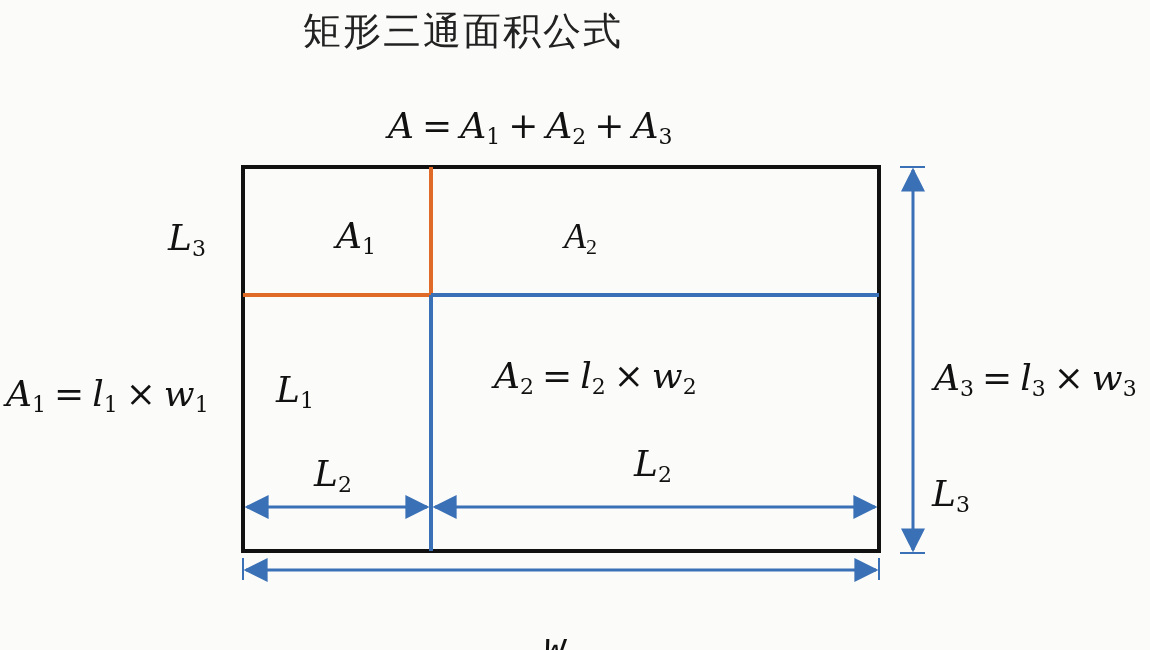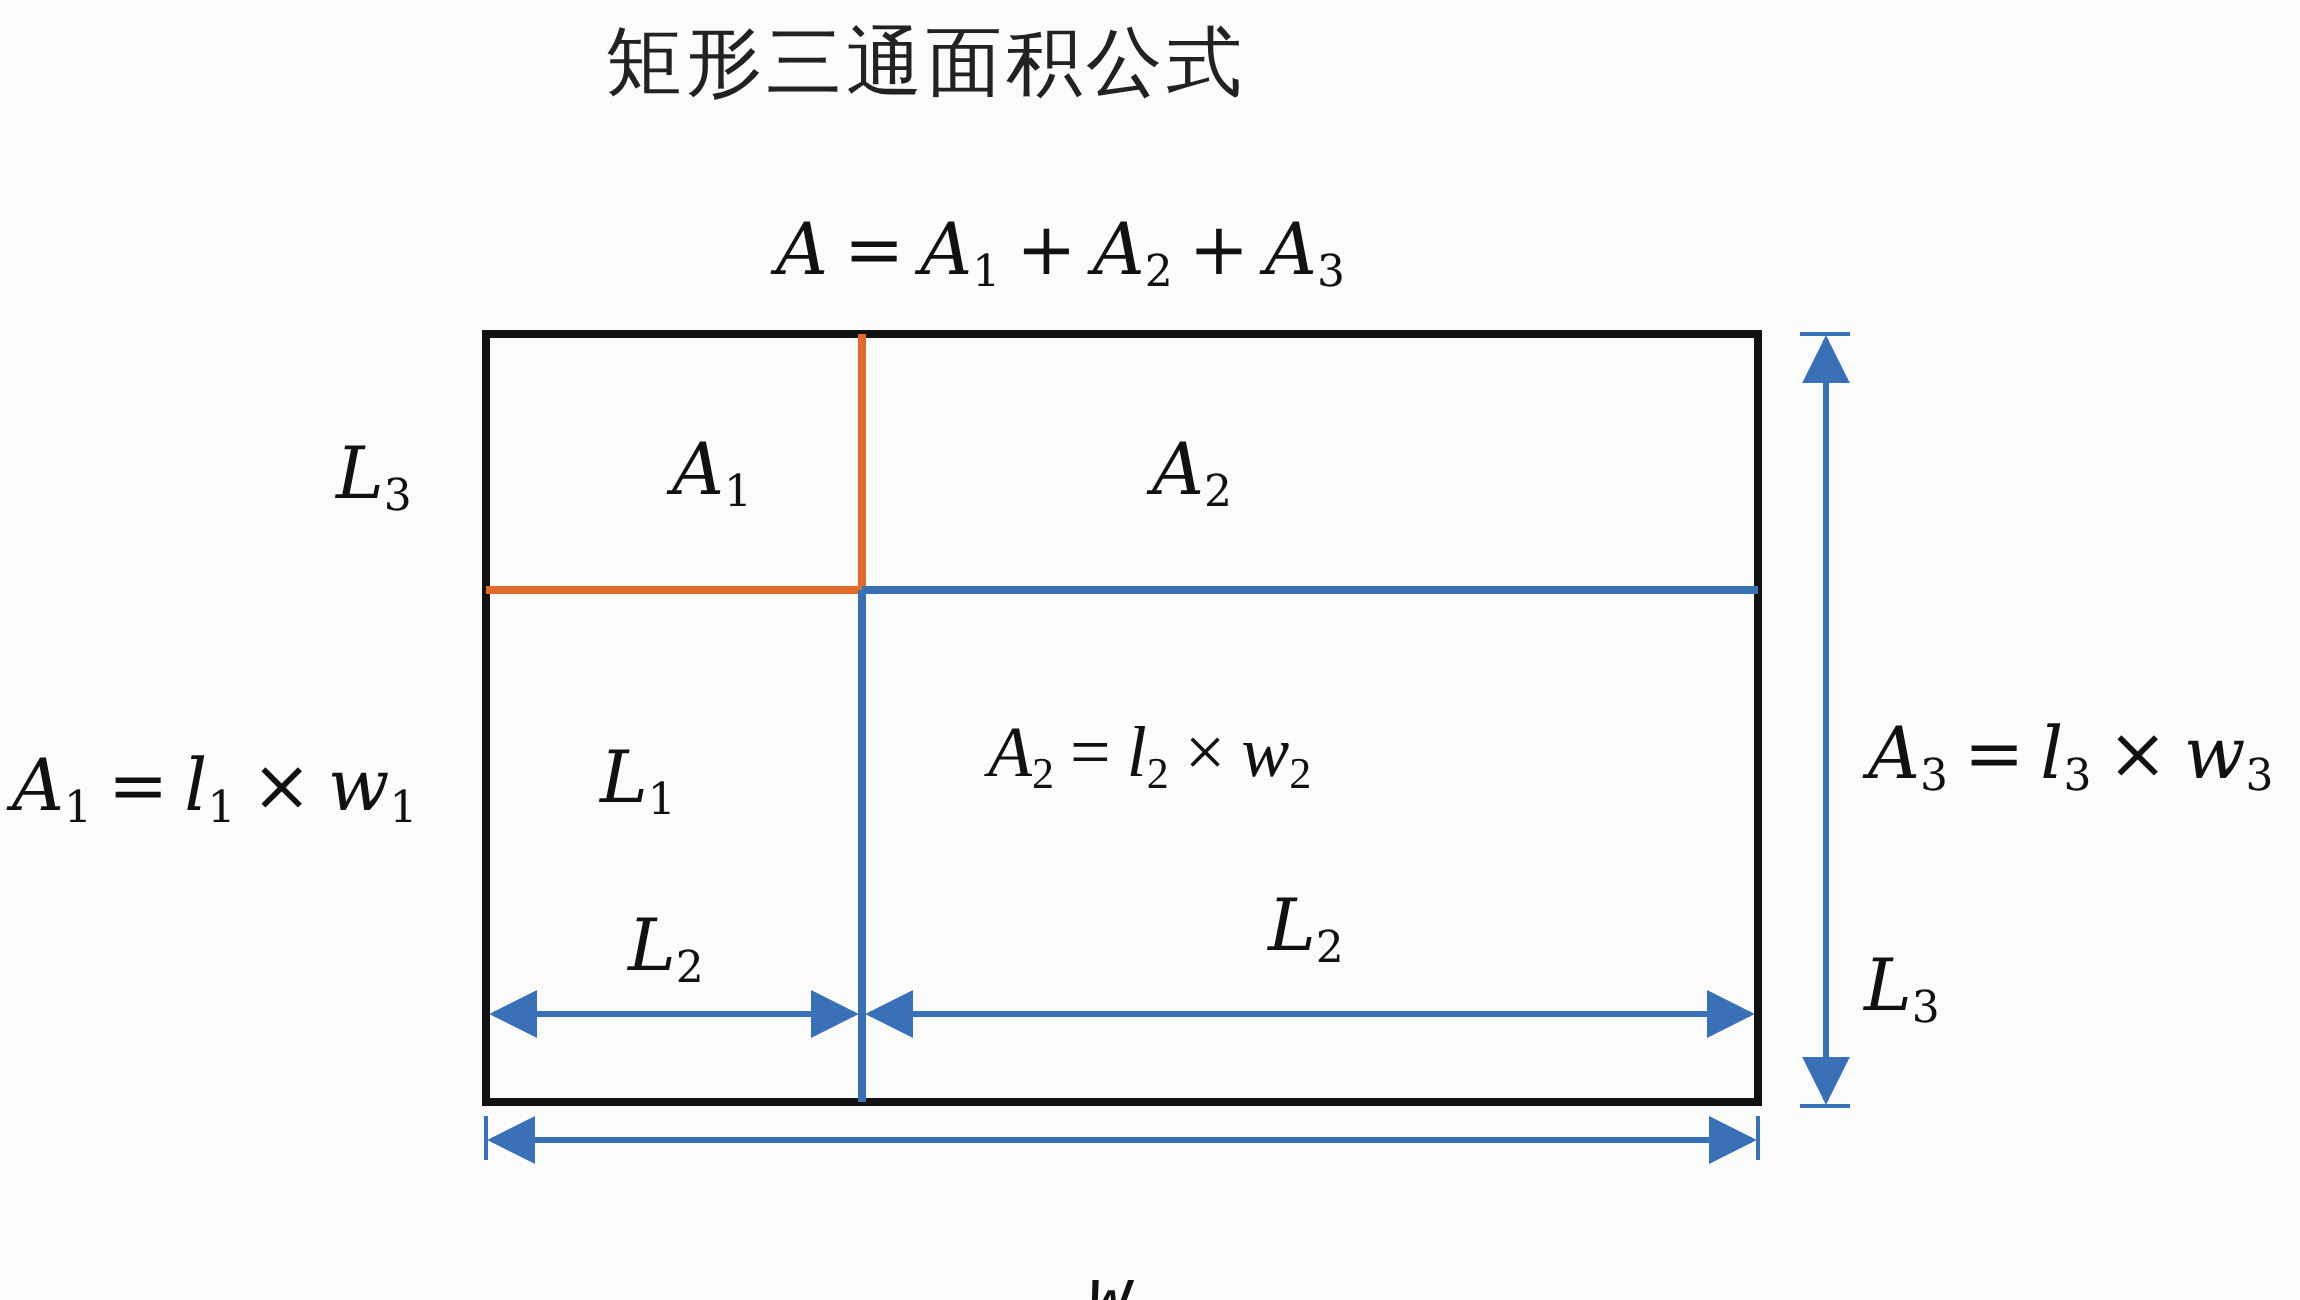--- a/index.html
+++ b/index.html
@@ -50,35 +50,35 @@
   <line x1="246" y1="570" x2="876" y2="570" stroke="#3a70b5" stroke-width="3" marker-start="url(#arr)" marker-end="url(#arr)"></line>
 
   <line x1="900" y1="167" x2="925" y2="167" stroke="#3a70b5" stroke-width="2"></line>
   <line x1="900" y1="553" x2="925" y2="553" stroke="#3a70b5" stroke-width="2"></line>
   <line x1="913" y1="170" x2="913" y2="550" stroke="#3a70b5" stroke-width="3" marker-start="url(#arr)" marker-end="url(#arr)"></line>
 </svg>
 
 <div class="math" style="left:336px; top:218px;">
   <span>A</span><sub>1</sub>
 </div>
-<div class="math" style="left:576px; top:218px;">
+<div class="math" style="left:564px; top:218px;font-family:Liberation Serif, serif;">
   <span>A</span><sub>2</sub>
 </div>
 
 <div class="math" style="left:168px; top:220px;">
   <span>L</span><sub>3</sub>
 </div>
 <div class="math" style="left:6px; top:376px;">
   <span>A</span><sub>1</sub><span class="op">=</span><span>l</span><sub>1</sub><span class="op">×</span><span>w</span><sub>1</sub>
 </div>
 
-<div class="math" style="left:300px; top:372px;">
+<div class="math" style="left:276px; top:372px;">
   <span>L</span><sub>1</sub>
 </div>
-<div class="math" style="left:494px; top:358px;font-family:Liberation Serif, serif;">
+<div class="math" style="left:494px; top:358px;">
   <span>A</span><sub>2</sub><span class="op">=</span><span>l</span><sub>2</sub><span class="op">×</span><span>w</span><sub>2</sub>
 </div>
 <div class="math" style="left:314px; top:456px;">
   <span>L</span><sub>2</sub>
 </div>
 <div class="math" style="left:634px; top:446px;">
   <span>L</span><sub>2</sub>
 </div>
 
 <div class="math" style="left:934px; top:360px;">

